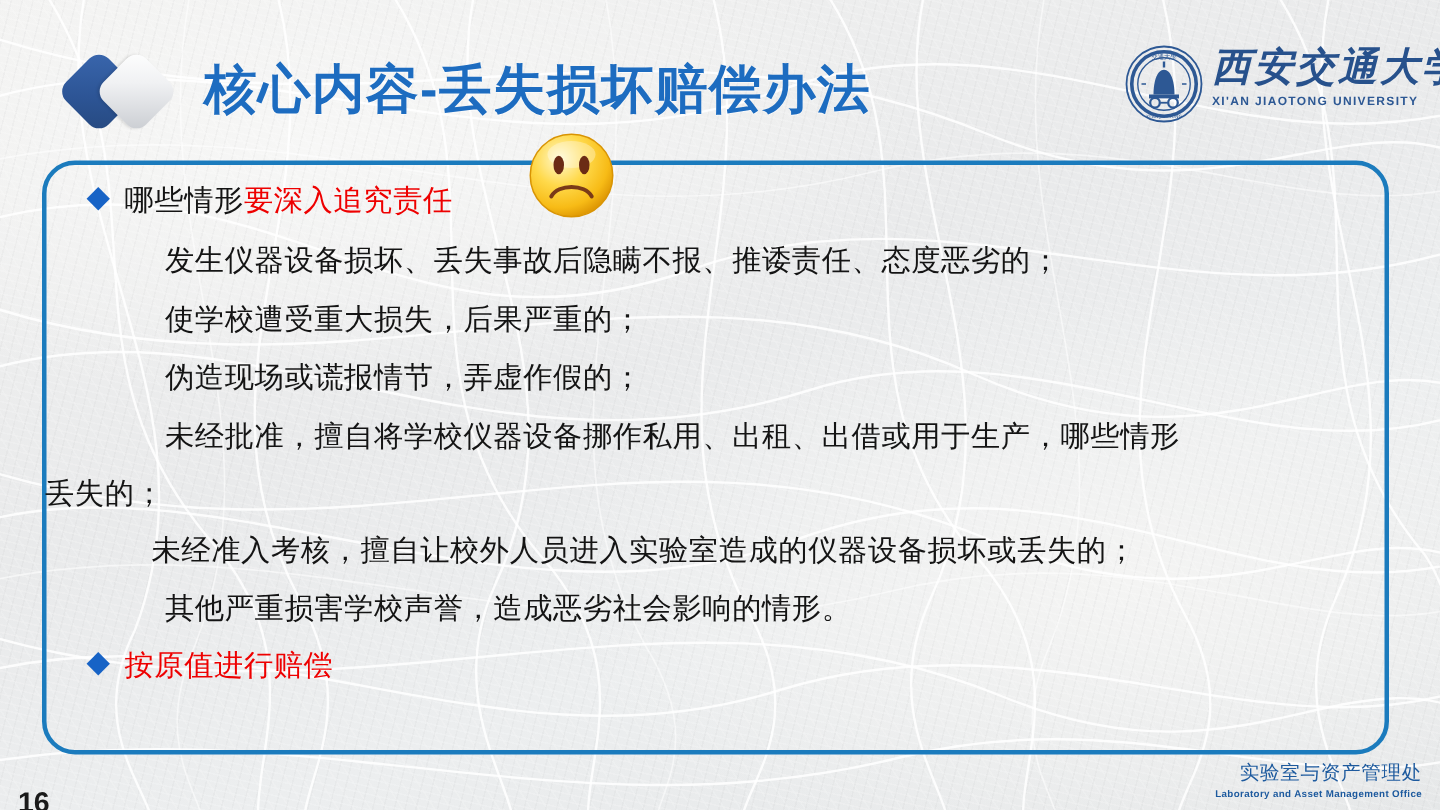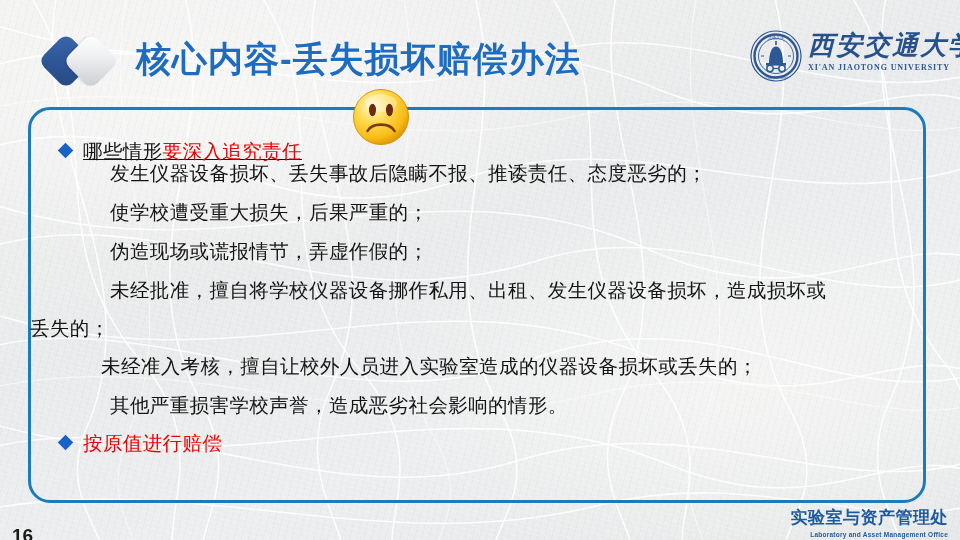--- a/index.html
+++ b/index.html
@@ -115,21 +115,20 @@
     line-height: 34px;
     white-space: nowrap;
   }
   .uni-name-en {
     font-size: 8px;
     font-weight: bold;
     color: #2d5894;
     letter-spacing: .9px;
     white-space: nowrap;
     margin-top: 1px;
-    font-family: Liberation Serif, serif;
   }
 
   
   .content-box {
     position: absolute;
     left: 28px;
     top: 107px;
     width: 898px;
     height: 396px;
     border: 3px solid #1b7bbd;
@@ -189,22 +188,22 @@
     line-height: 1;
     margin-top: 12px;
   }
   .footer-org {
     position: absolute;
     right: 12px;
     top: 506px;
     text-align: right;
   }
   .footer-org-cn {
-    font-size: 17px;
-    font-weight: bold;
+    font-size: 13px;
+    font-weight: normal;
     color: #1d5a9e;
     letter-spacing: .5px;
     white-space: nowrap;
   }
   .footer-org-en {
     font-size: 6.5px;
     font-weight: bold;
     color: #1d5a9e;
     letter-spacing: .25px;
     white-space: nowrap;
@@ -281,31 +280,31 @@
     <div class="uni-name">
       <div class="uni-name-cn">西安交通大学</div>
       <div class="uni-name-en">XI'AN JIAOTONG UNIVERSITY</div>
     </div>
   </div>
 
   <div class="content-box"></div>
 
   <div class="body-text">
 
-    <div class="line bullet-line" style="left:32px; top:31px;text-decoration:underline;">
+    <div class="line bullet-line" style="left:32px; top:13px;">
       <span class="bullet-diamond"></span><span>哪些情形</span><span class="red">要深入追究责任</span>
     </div>
 
     <div class="line" style="left:82px; top:53px;">发生仪器设备损坏、丢失事故后隐瞒不报、推诿责任、态度恶劣的；</div>
 
     <div class="line" style="left:82px; top:92px;">使学校遭受重大损失，后果严重的；</div>
 
     <div class="line" style="left:82px; top:131px;text-align:center;">伪造现场或谎报情节，弄虚作假的；</div>
 
-    <div class="line" style="left:82px; top:170px;">未经批准，擅自将学校仪器设备挪作私用、出租、发生仪器设备损坏，造成损坏或</div>
+    <div class="line" style="left:82px; top:170px;">未经批准，擅自将学校仪器设备挪作私用、出租、出借或用于生产，哪些情形</div>
 
     <div class="line" style="left:2px; top:208px;">丢失的；</div>
 
     <div class="line" style="left:73px; top:246px;">未经准入考核，擅自让校外人员进入实验室造成的仪器设备损坏或丢失的；</div>
 
     <div class="line" style="left:82px; top:285px;">其他严重损害学校声誉，造成恶劣社会影响的情形。</div>
 
     <div class="line bullet-line" style="left:32px; top:323px;">
       <span class="bullet-diamond"></span><span class="red-bold">按原值进行赔偿</span>
     </div>

